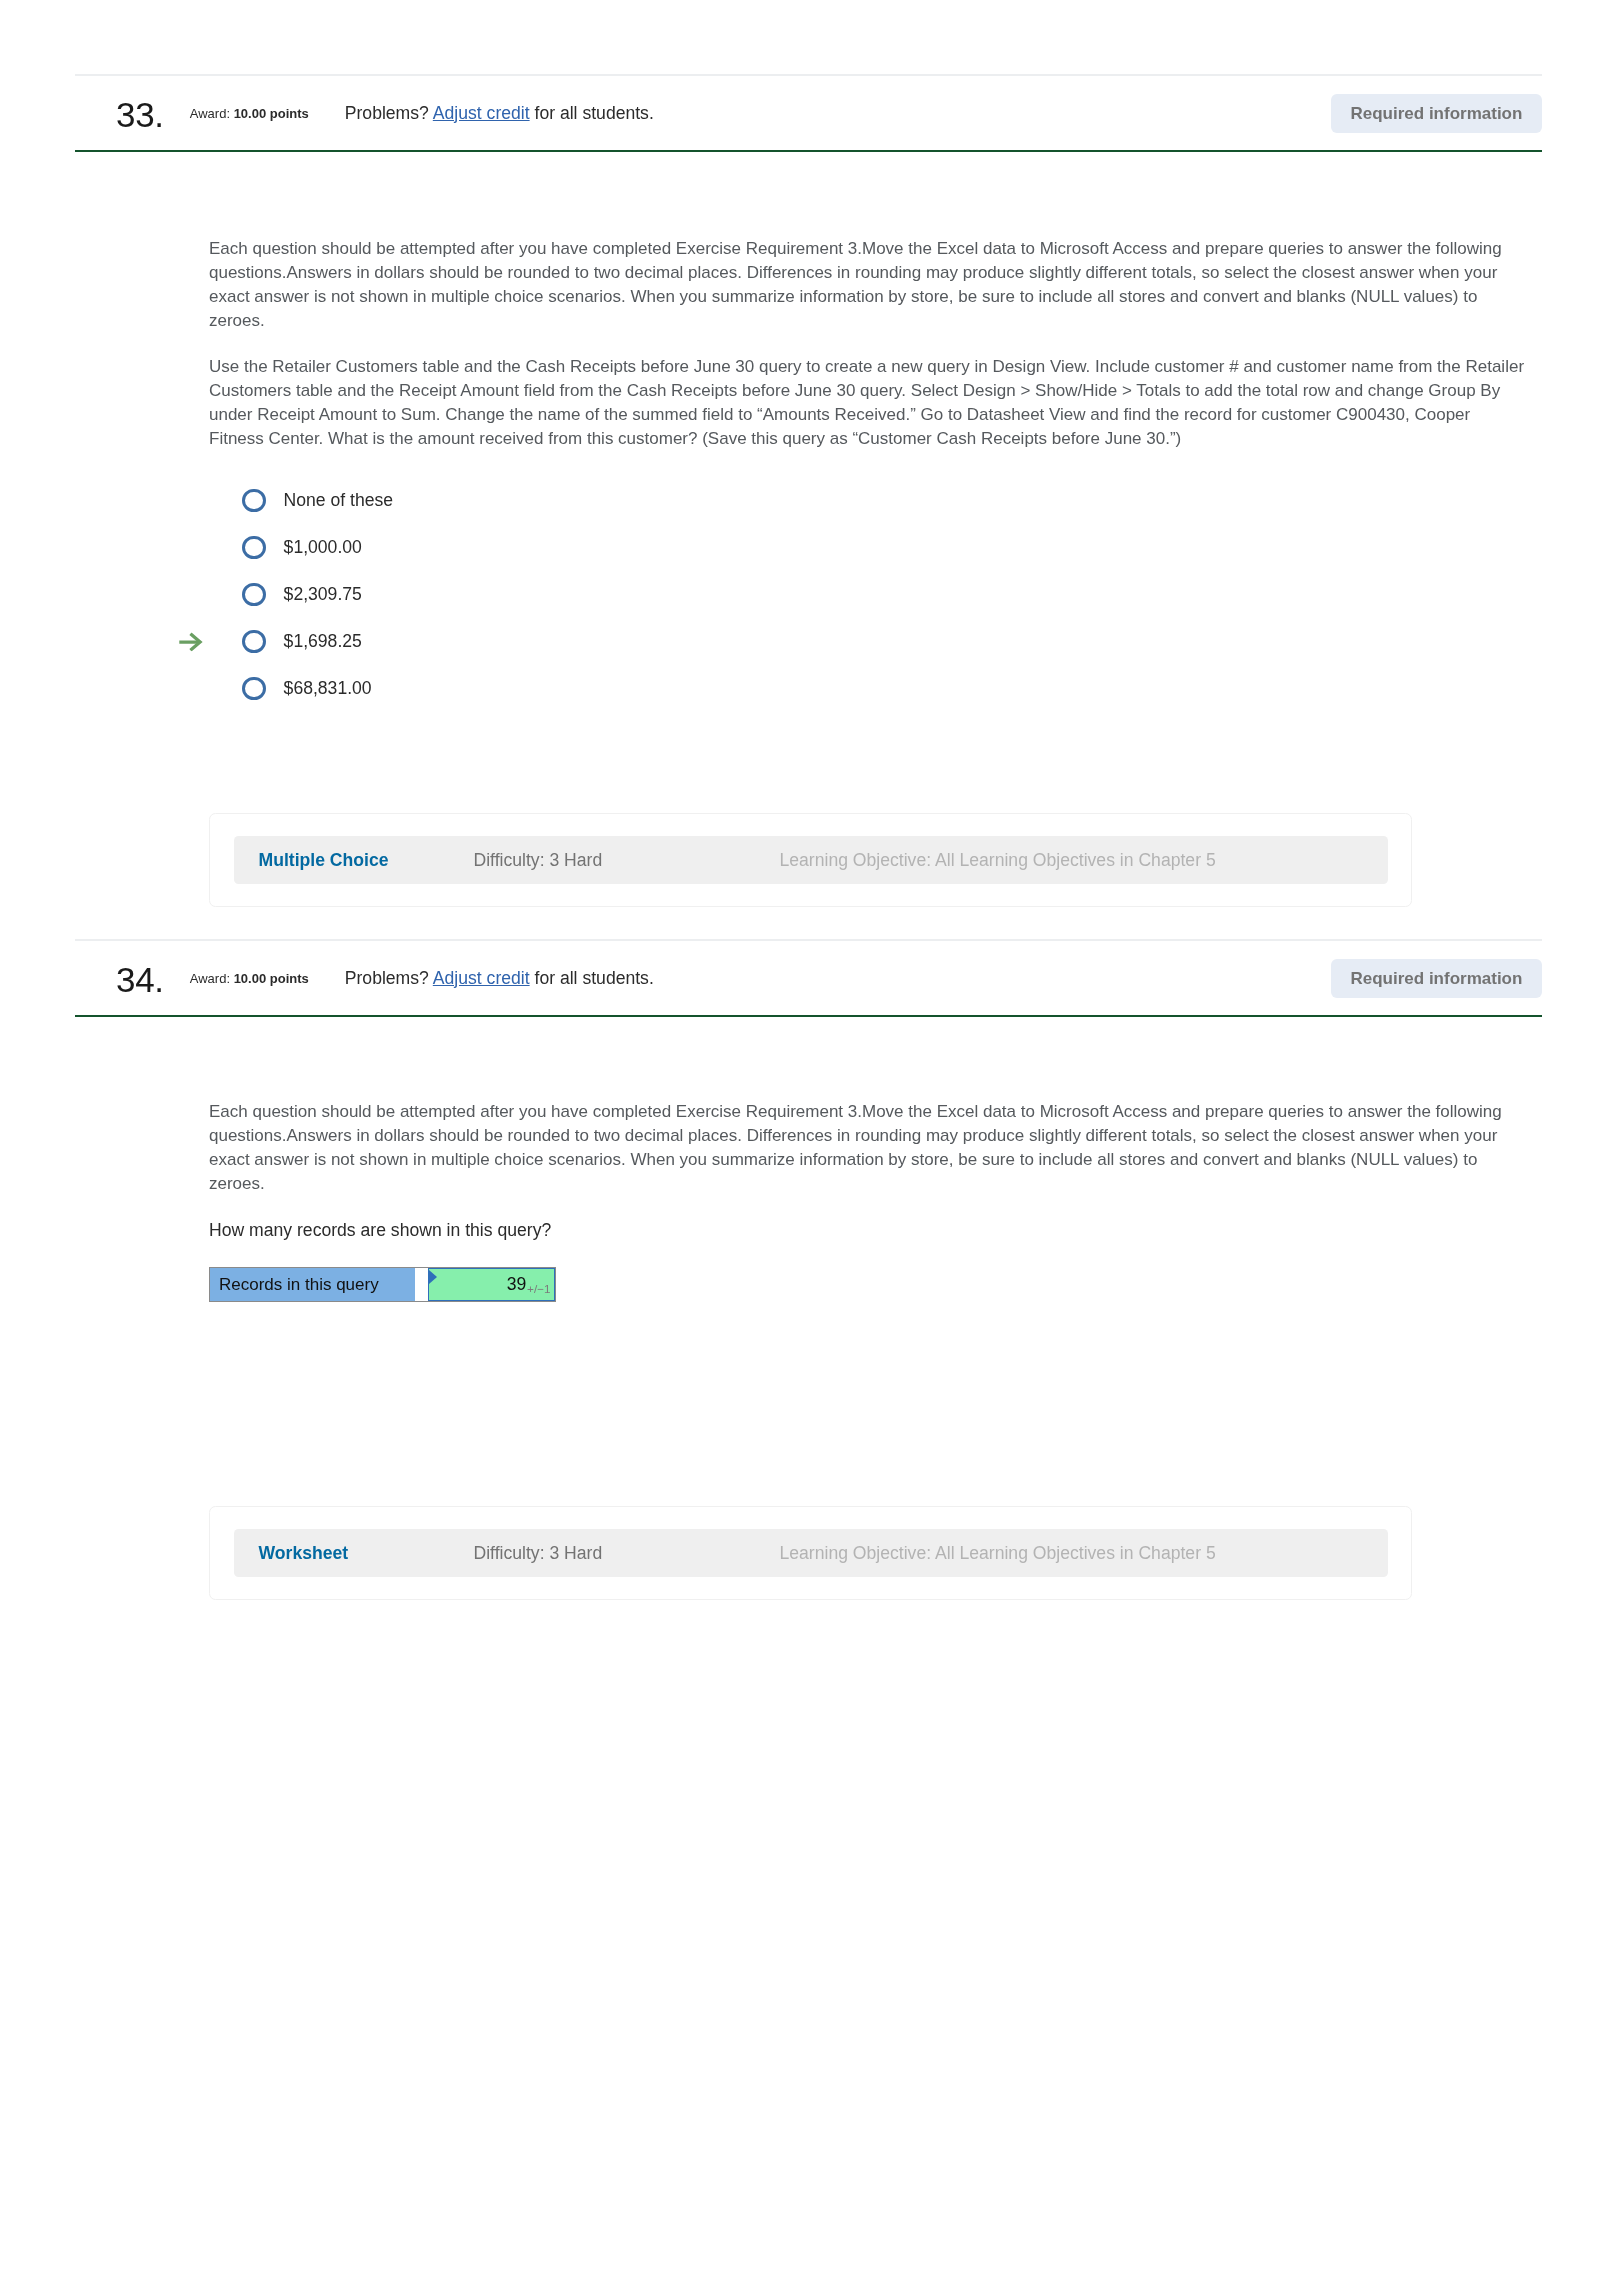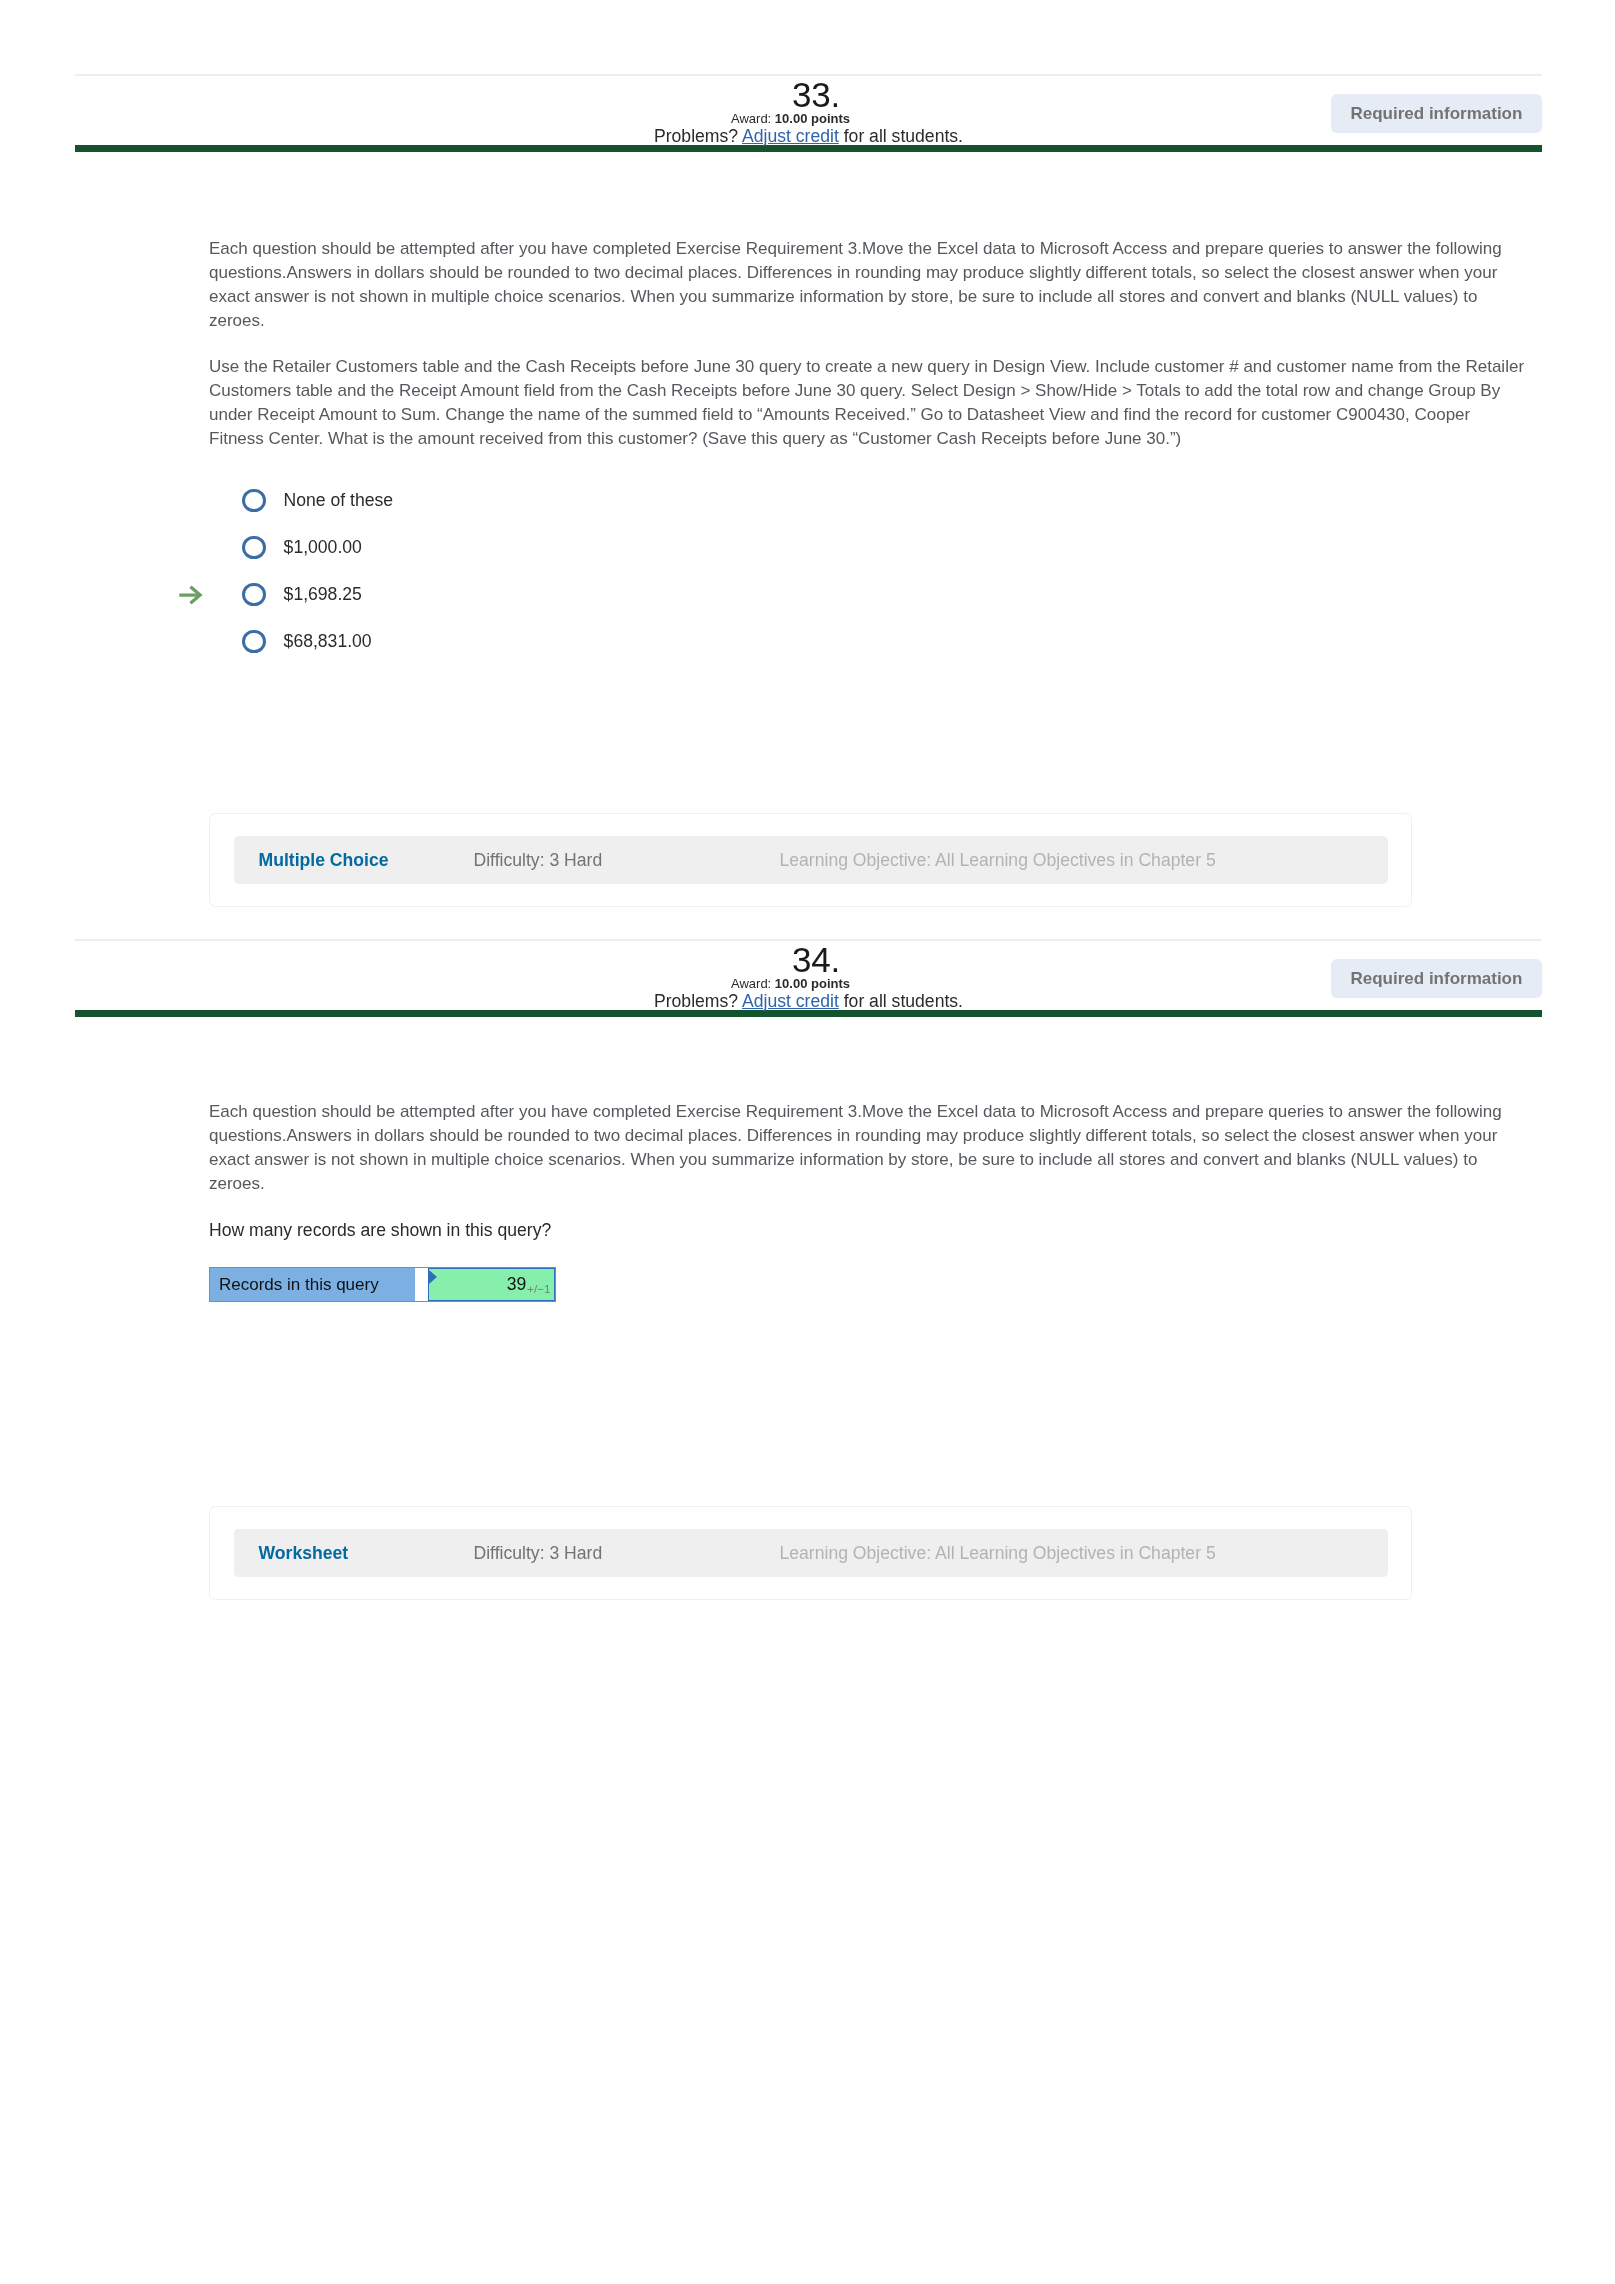--- a/index.html
+++ b/index.html
@@ -33,24 +33,23 @@
     height: 2px;
     background: #eceef0;
     width: 1467px;
   }
 
   .q-header {
     position: relative;
     height: 76px;
     display: flex;
     align-items: center;
-    border-bottom: 7px solid #14532d;
+    border-bottom: 2px solid #14532d;
     width: 1467px;
     box-sizing: border-box;
-    flex-direction: column;
   }
 
   .q-number {
     font-size: 35px;
     color: #1a1a1a;
     letter-spacing: -0.3px;
     margin-left: 41px;
     margin-right: 26px;
     font-weight: 400;
     line-height: 1;
@@ -277,20 +276,24 @@
       <div class="choice-row">
         <span class="radio-circle"></span>
         <span class="choice-label">None of these</span>
       </div>
 
       <div class="choice-row">
         <span class="radio-circle"></span>
         <span class="choice-label">$1,000.00</span>
       </div>
 
+      <div class="choice-row">
+        <span class="radio-circle"></span>
+        <span class="choice-label">$2,309.75</span>
+      </div>
 
       <div class="choice-row">
         <span class="choice-arrow">
           <svg width="26" height="19.6" viewBox="0 0 40 30">
             <line x1="2" y1="15" x2="32" y2="15" stroke="#6a9f62" stroke-width="5"></line>
             <polyline points="21,4 34,15 21,26" fill="none" stroke="#6a9f62" stroke-width="5" stroke-linecap="square"></polyline>
           </svg>
         </span>
         <span class="radio-circle"></span>
         <span class="choice-label">$1,698.25</span>

